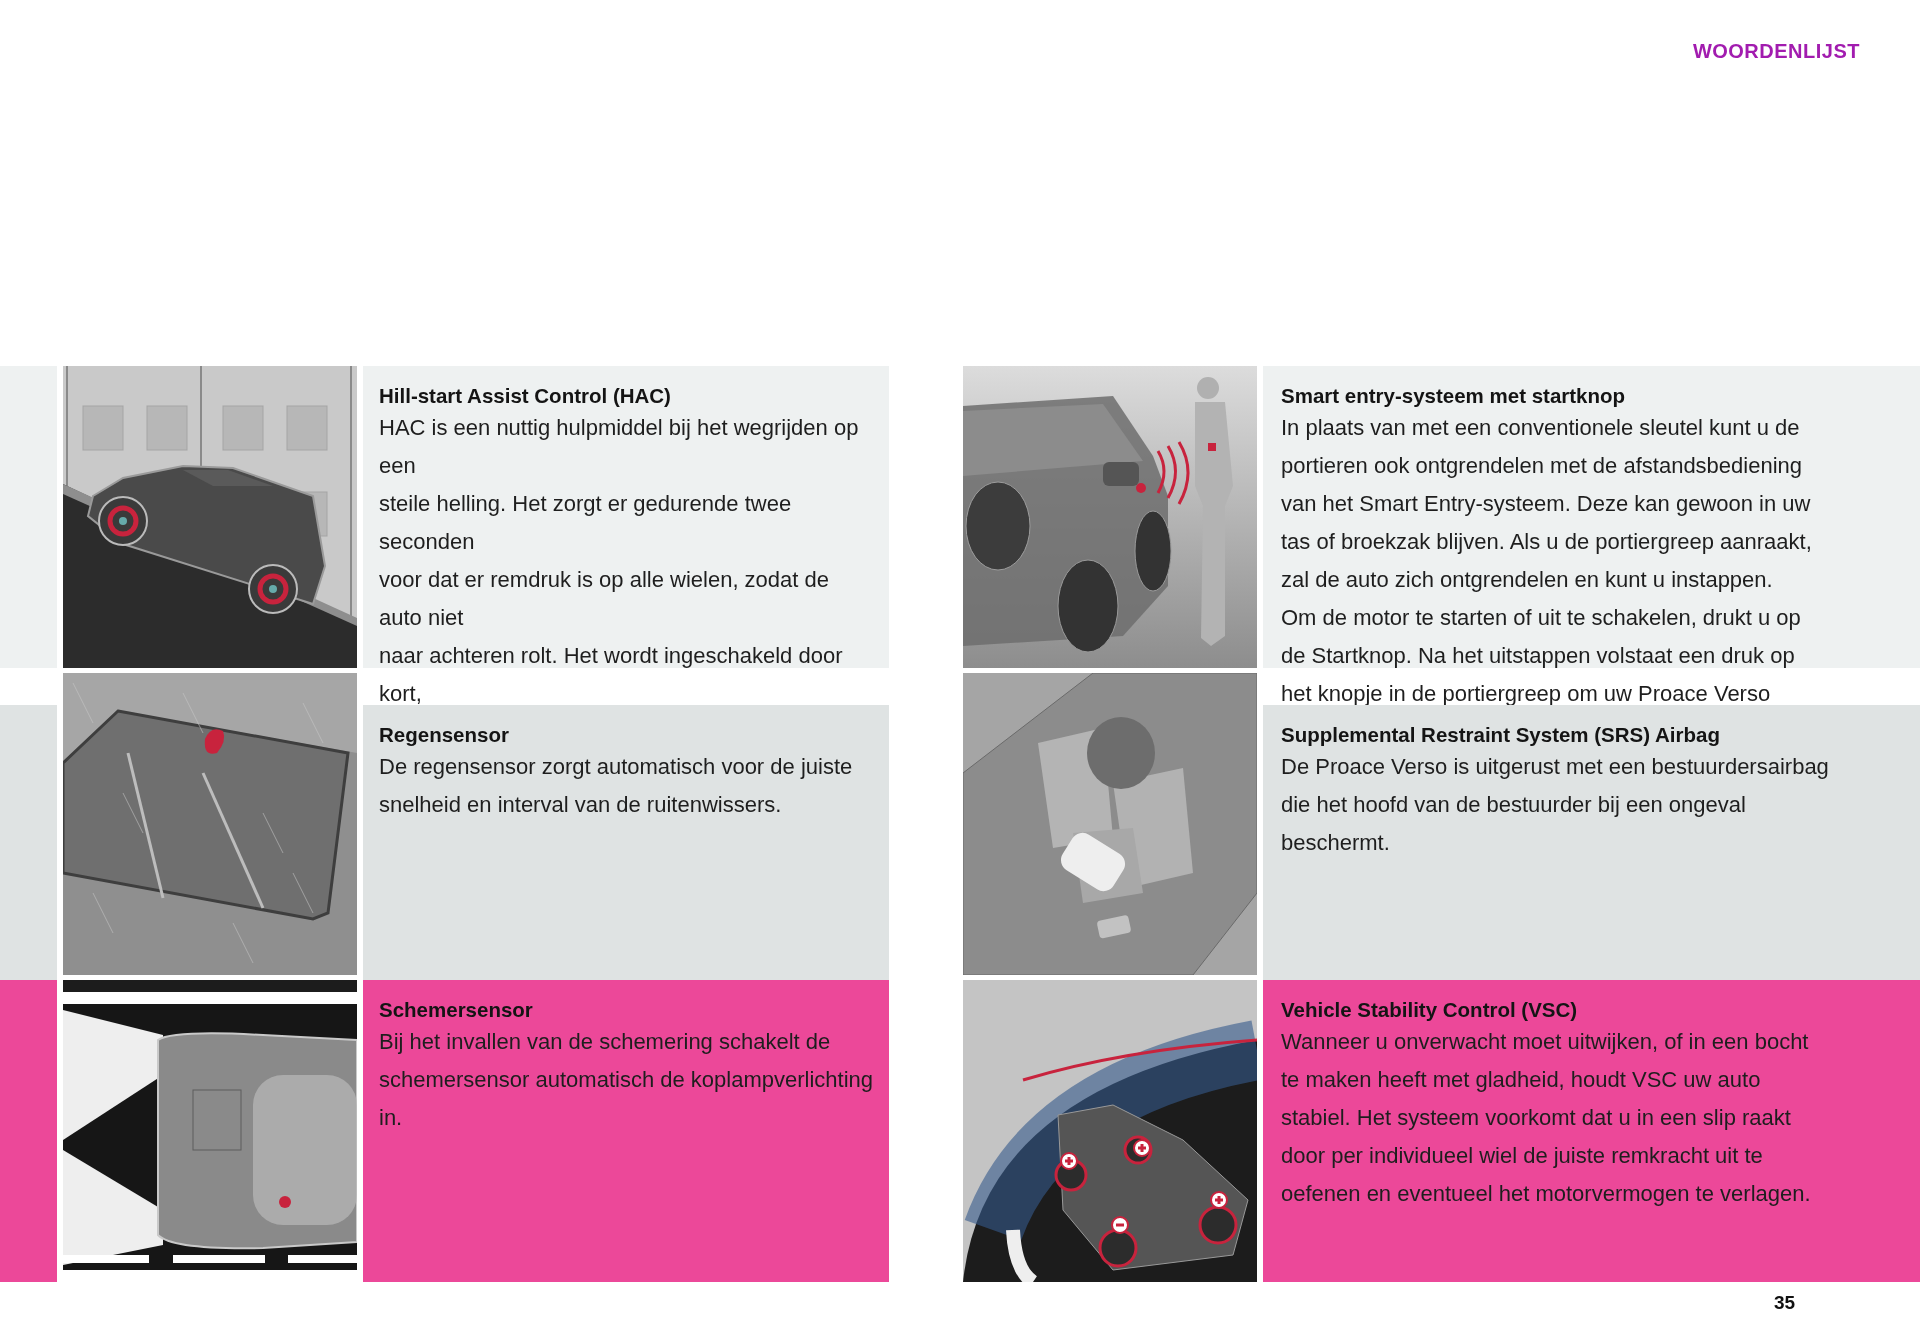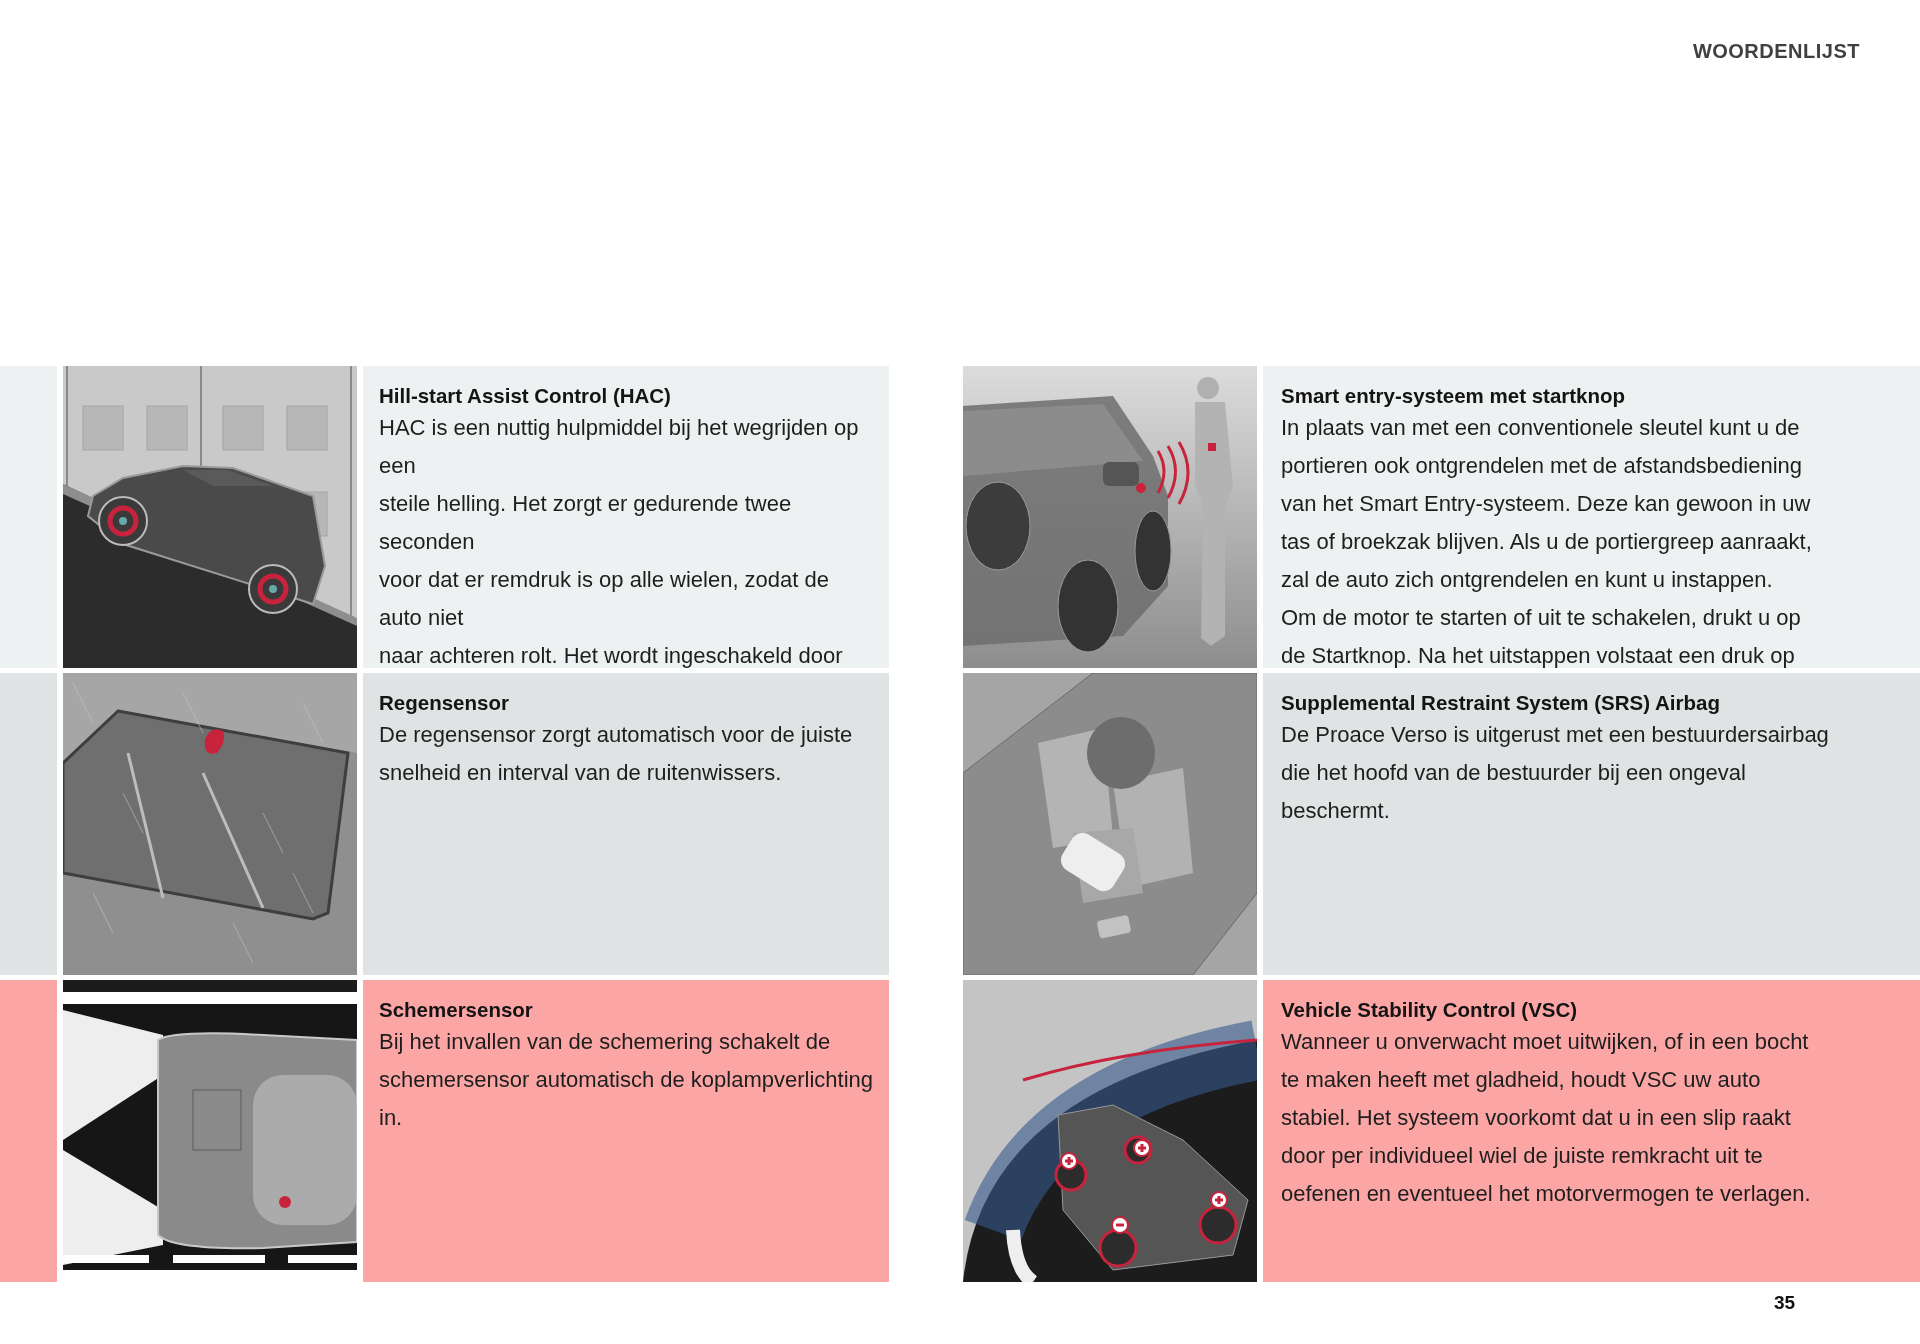--- a/index.html
+++ b/index.html
@@ -1,38 +1,38 @@
 <!DOCTYPE html>
 <html><head>
 <meta charset="utf-8">
 <style>
   html, body { margin: 0; padding: 0; }
   body {
     width: 1920px; height: 1344px; background: #ffffff; position: relative; overflow: hidden;
     font-family: "Liberation Sans", "DejaVu Sans", sans-serif; color: #1a1a1a;
   }
   .section-title {
-    position: absolute; top: 40px; right: 60px; font-size: 20px; font-weight: bold; letter-spacing: 0.5px; color: #404040;
+    position: absolute; top: 40px; right: 60px; font-size: 20px; font-weight: bold; letter-spacing: 0.5px; color: #a21caf;
   }
   .page-number {
     position: absolute; top: 1292px; left: 1774px; font-size: 19px; font-weight: bold; color: #111;
   }
   .grid { position: absolute; left: 0; top: 366px; width: 1920px; }
   .row { position: absolute; left: 0; width: 1920px; height: 302px; }
   .row.r0 { top: 0; } .row.r1 { top: 307px; } .row.r2 { top: 614px; }
   .strip { position: absolute; left: 0; top: 0; width: 57px; height: 302px; }
   .pic { position: absolute; top: 0; width: 294px; height: 302px; overflow: hidden; }
   .pic svg { display: block; width: 294px; height: 302px; }
   .pic.left { left: 63px; } .pic.right { left: 963px; }
   .panel { position: absolute; top: 0; height: 302px; box-sizing: border-box; padding: 16px 14px 0 16px; }
   .panel.left { left: 363px; width: 526px; }
   .panel.right { left: 1263px; width: 657px; padding-left: 18px; }
   .r0 .strip, .r0 .panel { background: #eef1f1; }
-  .r1 .strip, .r1 .panel { background: #dfe3e3; }
-  .r2 .strip, .r2 .panel { background: #fca5a5; }
+  .r1 .strip, .r1 .panel { background: #dfe3e3; margin-top: 32px; }
+  .r2 .strip, .r2 .panel { background: #ec4899; }
   .entry-title { font-size: 20.5px; font-weight: bold; line-height: 27px; margin: 0; color: #141414; }
   .entry-body { font-size: 22px; line-height: 38px; margin: 0; color: #1e1e1e; white-space: pre-line; }
 </style>
 </head>
 <body>
 
 <div class="section-title">WOORDENLIJST</div>
 
 <div class="grid">
 

